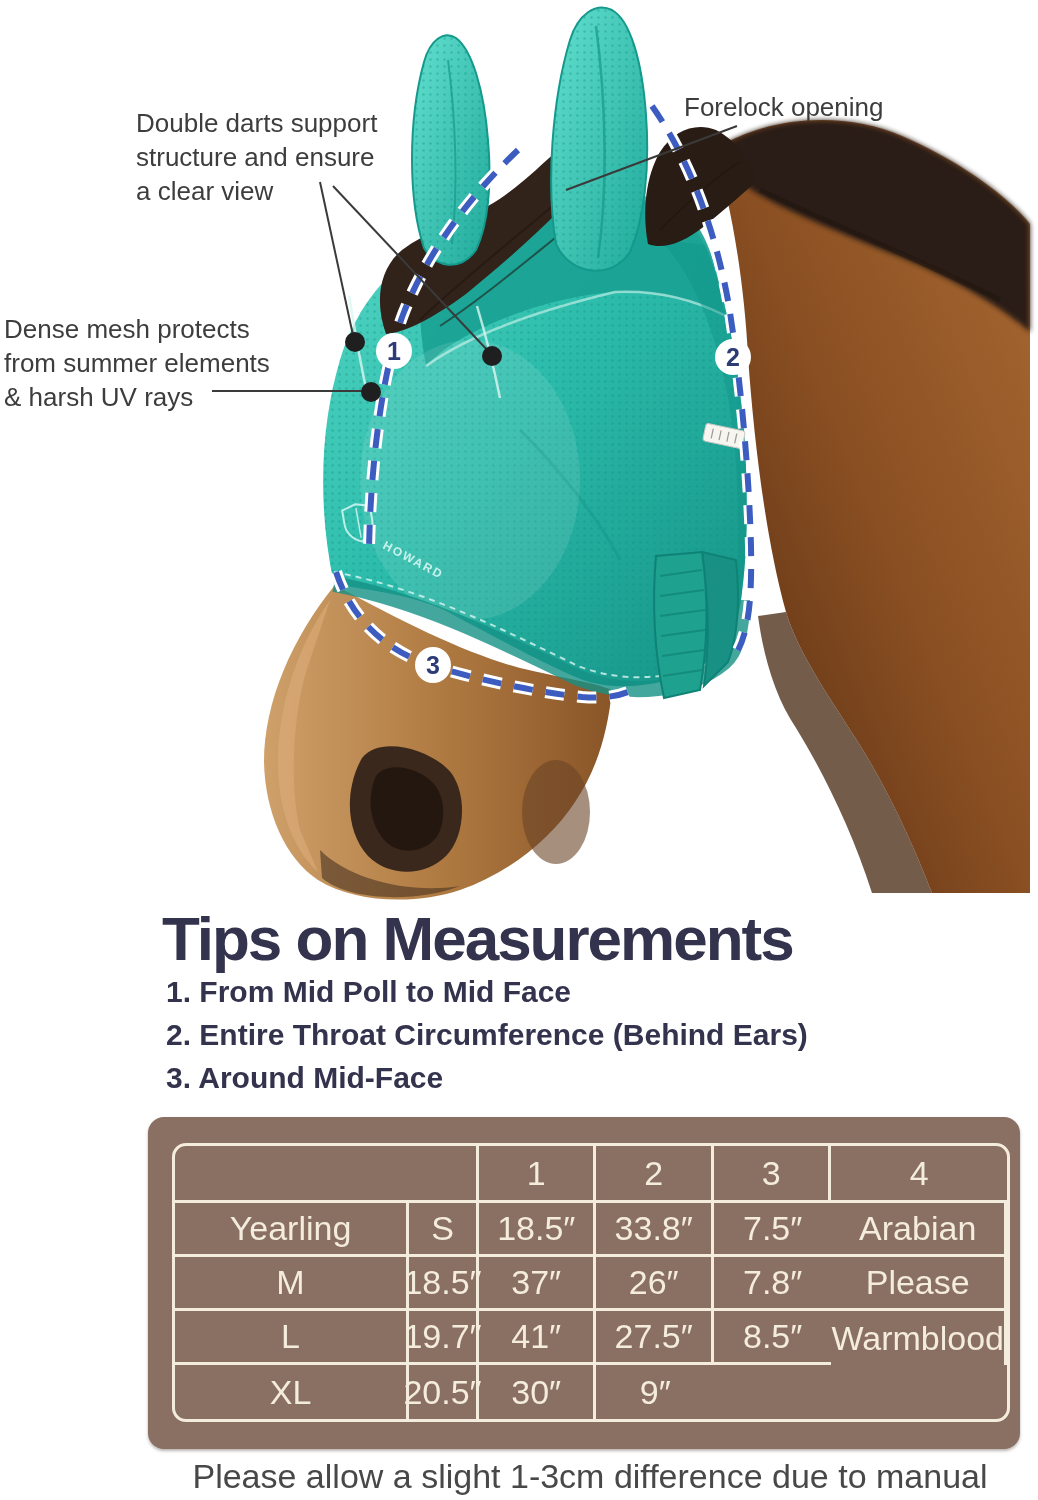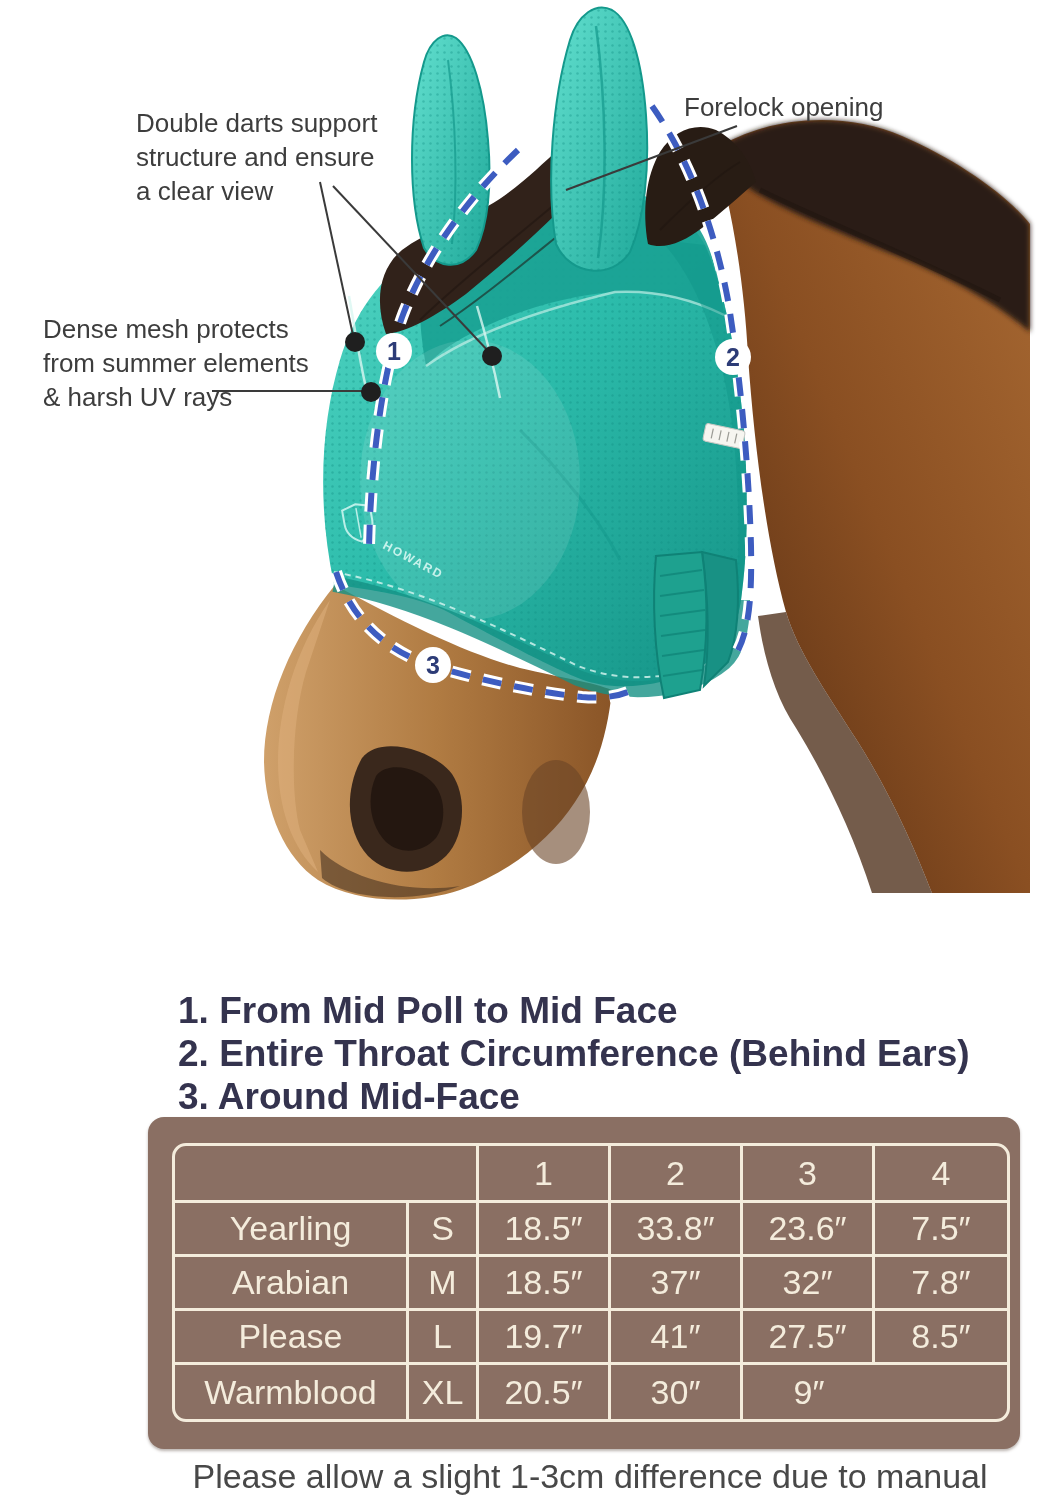--- a/index.html
+++ b/index.html
@@ -16,21 +16,21 @@
     position:absolute;width:36px;height:36px;border-radius:50%;
     background:#ffffff;color:#2d3c77;font-weight:bold;font-size:25px;
     display:flex;align-items:center;justify-content:center;
     transform:translate(-50%,-50%);
   }
   #tips-title{
     position:absolute;left:162px;top:903px;color:#34334e;
     font-size:62px;font-weight:bold;letter-spacing:-2px;
   }
   .tip-item{
-    position:absolute;left:178px;color:#34334e;font-size:37px;font-weight:bold;margin-top:15px;
+    position:absolute;left:166px;color:#34334e;font-size:30px;font-weight:bold;
   }
   #chart-panel{
     position:absolute;left:148px;top:1117px;width:872px;height:332px;
     background:#8a6f63;border-radius:16px;box-shadow:0 2px 3px rgba(60,40,30,.35);
   }
   #size-table{
     position:absolute;left:24px;top:26px;width:832px;height:273px;
     display:grid;grid-template-columns:234px 70px 1fr 1fr 1fr 1fr;
     grid-template-rows:57px 54px 54px 54px 54px;
     border:3px solid #f4ecdc;border-radius:14px;overflow:hidden;
@@ -223,51 +223,51 @@
       <circle cx="355" cy="342" r="10"></circle>
       <circle cx="492" cy="356" r="10"></circle>
       <circle cx="371" cy="392" r="10"></circle>
     </g>
   </svg>
 
   <div class="annot" style="left:684px;top:90px;width:280px;">Forelock opening</div>
 
   <div class="annot" style="left:136px;top:106px;width:252px;">Double darts support structure and ensure a clear view</div>
 
-  <div class="annot" style="left:4px;top:312px;width:268px;margin-left:39px;">Dense mesh protects from summer elements &amp; harsh UV rays</div>
+  <div class="annot" style="left:4px;top:312px;width:268px;">Dense mesh protects from summer elements &amp; harsh UV rays</div>
 
   <div class="badge" style="left:394px;top:351px;">1</div>
   <div class="badge" style="left:733px;top:357px;">2</div>
   <div class="badge" style="left:433px;top:665px;">3</div>
 
+  <div id="tips-title">Tips on Measurements</div>
   <div class="tip-item" style="top:975px;">1. From Mid Poll to Mid Face</div>
   <div class="tip-item" style="top:1018px;">2. Entire Throat Circumference (Behind Ears)</div>
   <div class="tip-item" style="top:1061px;">3. Around Mid-Face</div>
 
   <div id="chart-panel">
     <div id="size-table">
 
       <div class="cell span2"></div>
       <div class="cell">1</div>
       <div class="cell">2</div>
       <div class="cell">3</div>
       <div class="cell last-col">4</div>
 
       <div class="cell">Yearling</div>
       <div class="cell">S</div>
       <div class="cell">18.5″</div>
       <div class="cell">33.8″</div>
-      <div class="cell">23.6″</div>
       <div class="cell last-col">7.5″</div>
 
       <div class="cell">Arabian</div>
       <div class="cell">M</div>
       <div class="cell">18.5″</div>
       <div class="cell">37″</div>
-      <div class="cell">32″</div>
+      <div class="cell">26″</div>
       <div class="cell last-col">7.8″</div>
 
       <div class="cell">Please</div>
       <div class="cell">L</div>
       <div class="cell">19.7″</div>
       <div class="cell">41″</div>
       <div class="cell">27.5″</div>
       <div class="cell last-col">8.5″</div>
 
       <div class="cell last-row">Warmblood</div>

